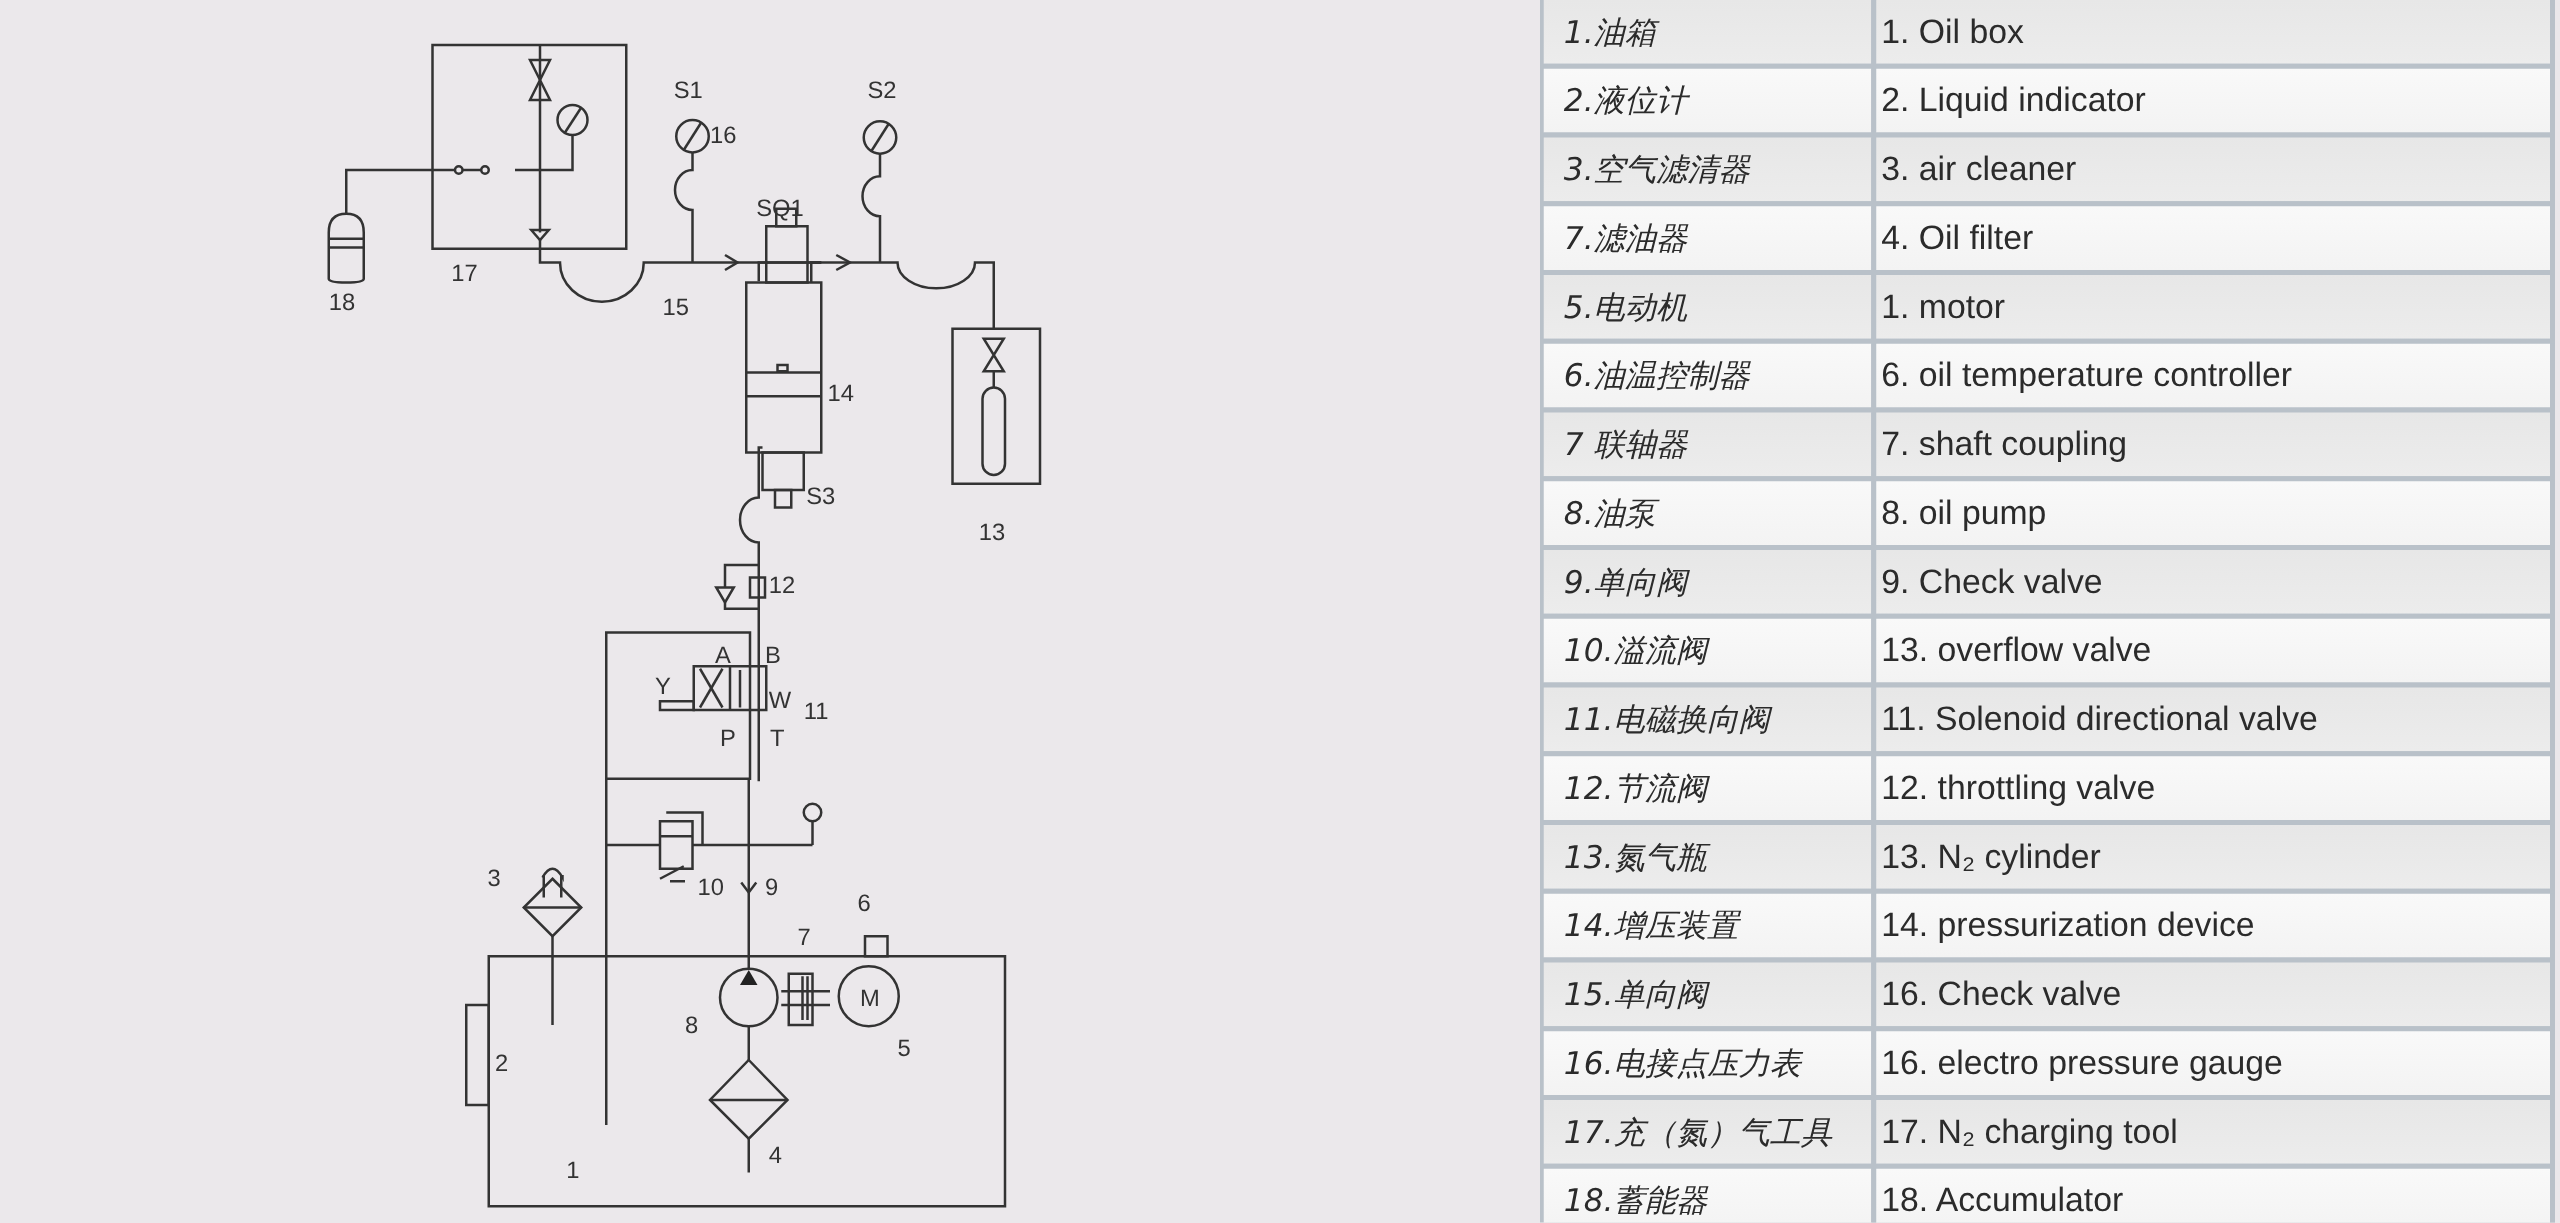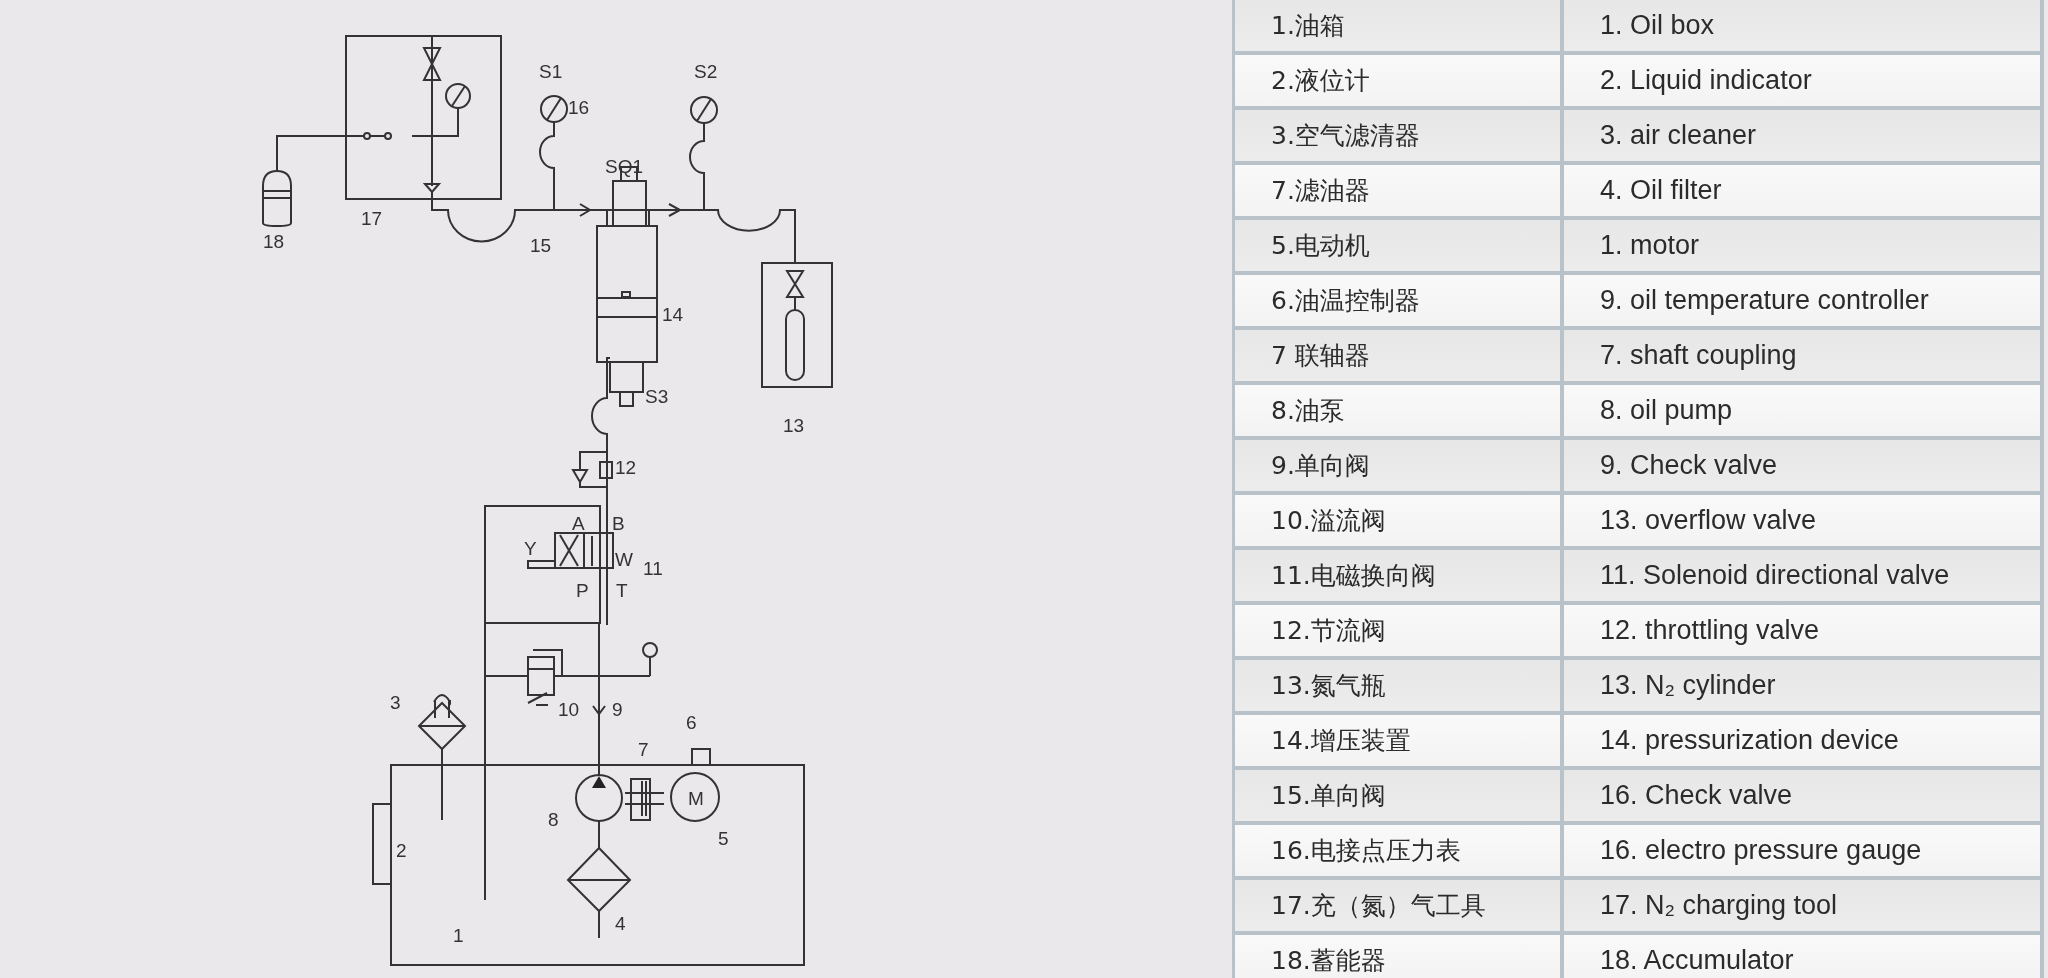--- a/index.html
+++ b/index.html
@@ -27,22 +27,22 @@
     height: 51px;
     border-right: 4px solid #b9c1c9;
     border-bottom: 4px solid #b9c1c9;
     font-family: "DejaVu Sans", sans-serif;
     font-size: 25px;
     color: #2b2b2b;
     padding: 0;
     vertical-align: middle;
     white-space: nowrap;
   }
-  td.zh { width: 329px; padding-left: 36px; box-sizing: border-box; }
-  td.en { padding-left: 36px; font-family: "Liberation Sans", sans-serif; font-size: 27px; }
+  td.zh { width: 266px; padding-left: 16px; box-sizing: border-box; font-style: italic; }
+  td.en { padding-left: 4px; font-family: "Liberation Sans", sans-serif; font-size: 27px; }
   tr.odd td { background: linear-gradient(#e7e7e7, #ececec); }
   tr.even td { background: linear-gradient(#f9f9f9, #f3f3f3); }
 </style>
 </head>
 <body>
 
 <div id="diagram">
 <svg viewBox="0 0 1232 978" xmlns="http://www.w3.org/2000/svg">
 
   <g>
@@ -245,21 +245,21 @@
         <tr class="even">
           <td class="zh">7.滤油器</td>
           <td class="en">4.  Oil filter</td>
         </tr>
         <tr class="odd">
           <td class="zh">5.电动机</td>
           <td class="en">1.  motor</td>
         </tr>
         <tr class="even">
           <td class="zh">6.油温控制器</td>
-          <td class="en">9.  oil temperature controller</td>
+          <td class="en">6.  oil temperature controller</td>
         </tr>
         <tr class="odd">
           <td class="zh">7 联轴器</td>
           <td class="en">7.  shaft coupling</td>
         </tr>
         <tr class="even">
           <td class="zh">8.油泵</td>
           <td class="en">8.  oil pump</td>
         </tr>
         <tr class="odd">

